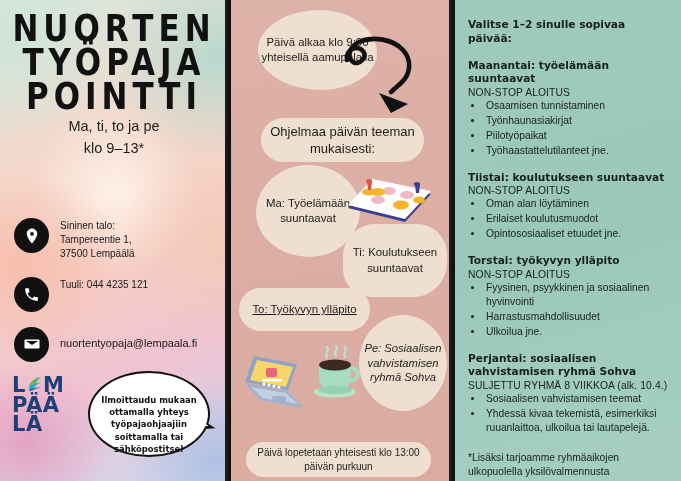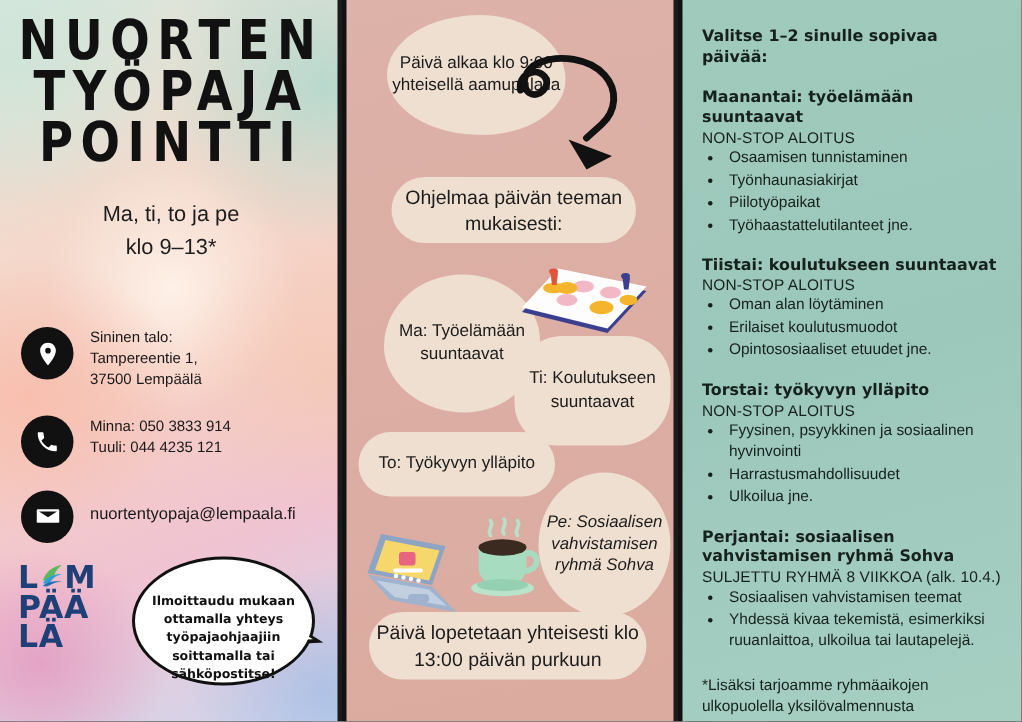--- a/index.html
+++ b/index.html
@@ -18,21 +18,21 @@
       radial-gradient(ellipse 120px 120px at 50% 40%, rgba(255,244,235,.9), rgba(255,244,235,0) 70%),
       linear-gradient(160deg,#d7e8de 0%,#f4d9cc 30%,#f6cfc4 52%,#f0c3d2 74%,#cfd8ee 100%);}
   .col-left:after{content:"";position:absolute;right:0;top:0;width:3px;height:100%;background:#1b1b1b;}
 
   .brand{position:absolute;left:0;top:10px;width:228px;text-align:center;}
   .brand-line{font-family:"DejaVu Sans",sans-serif;font-weight:700;color:#111;
     letter-spacing:5px;line-height:1;margin:0 0 3px 0;transform:scaleY(1.18);transform-origin:top center;}
   .brand-1{font-size:31px;}
   .brand-2{font-size:31px;}
   .brand-3{font-size:31px;}
-  .brand-sub{margin-top:24px;font-size:14.5px;color:#1d1d1d;line-height:1.5;}
+  .brand-sub{margin-top:7px;font-size:14.5px;color:#1d1d1d;line-height:1.5;}
 
   .contacts{position:absolute;left:14px;top:218px;width:210px;}
   .contact-row{display:flex;align-items:flex-start;margin-bottom:15px;}
   .cicon{flex:0 0 auto;width:35px;height:35px;border-radius:50%;background:#111;
     display:flex;align-items:center;justify-content:center;margin-right:11px;}
   .cicon svg{display:block;}
   .ctext{font-size:10px;color:#181818;line-height:1.42;padding-top:1px;}
   .contact-row.mail .ctext{padding-top:9px;font-size:11px;}
 
   .logo{position:absolute;left:12px;top:376px;width:66px;}
@@ -54,25 +54,25 @@
   
   .col-mid{position:absolute;left:231px;top:0;width:221px;height:481px;overflow:hidden;
     background:linear-gradient(170deg,#ddb2a8 0%,#dcaea4 45%,#dbab9f 100%);}
   .col-mid:after{content:"";position:absolute;right:0;top:0;width:3px;height:100%;background:#1b1b1b;}
   .blob{position:absolute;background:#efdfd0;display:flex;align-items:center;justify-content:center;
     text-align:center;color:#1c1c1c;}
   .blob span{display:block;line-height:1.33;}
 
   .b-start{left:27px;top:10px;width:119px;height:80px;border-radius:52% 48% 47% 53%/50% 54% 46% 50%;font-size:11.4px;}
   .b-prog{left:30px;top:118px;width:163px;height:44px;border-radius:26px;font-size:13px;}
-  .b-ma{left:25px;top:183px;width:104px;height:92px;border-radius:50% 50% 48% 52%/52% 48% 52% 48%;font-size:11.4px;}
+  .b-ma{left:25px;top:165px;width:104px;height:92px;border-radius:50% 50% 48% 52%/52% 48% 52% 48%;font-size:11.4px;}
   .b-ti{left:112px;top:224px;width:104px;height:73px;border-radius:32px 30px 34px 28px;font-size:11.4px;}
-  .b-to{left:8px;top:288px;width:131px;height:43px;border-radius:24px;font-size:11.4px;}
+  .b-to{left:8px;top:288px;width:131px;height:43px;border-radius:24px;font-size:11.4px;text-decoration:underline;}
   .b-pe{left:128px;top:315px;width:88px;height:96px;border-radius:50%;font-size:11.2px;font-style:italic;}
-  .b-end{left:15px;top:408px;width:185px;height:45px;border-radius:24px;font-size:13px;}
+  .b-end{left:15px;top:442px;width:185px;height:35px;border-radius:24px;font-size:10px;}
 
   .arrow{position:absolute;left:110px;top:28px;}
   .game{position:absolute;left:114px;top:178px;}
   .laptop{position:absolute;left:11px;top:352px;}
   .cup{position:absolute;left:78px;top:345px;}
 
   
   .col-right{position:absolute;left:455px;top:0;width:226px;height:481px;overflow:hidden;
     background:linear-gradient(165deg,#9fcabc 0%,#9cc8bb 50%,#a6cfc2 100%);
     padding:10px 13px 2px 13px;box-sizing:border-box;color:#16201c;}
@@ -115,21 +115,20 @@
         </div>
       </div>
 
       <div class="contact-row">
         <div class="cicon">
           <svg width="17" height="17" viewBox="0 0 24 24">
               <path fill="#fff" d="M6.6 10.8c1.4 2.8 3.8 5.1 6.6 6.6l2.2-2.2c.3-.3.7-.4 1-.2 1.2.4 2.4.6 3.6.6.6 0 1 .4 1 1V20c0 .6-.4 1-1 1C10.6 21 3 13.4 3 4c0-.6.4-1 1-1h3.5c.6 0 1 .4 1 1 0 1.3.2 2.5.6 3.6.1.3 0 .7-.2 1l-2.3 2.2z"></path>
             </svg>
         </div>
         <div class="ctext">
-          <div>Minna: 050 3833 914</div>
           <div>Tuuli: 044 4235 121</div>
         </div>
       </div>
 
       <div class="contact-row mail">
         <div class="cicon">
           <svg width="18" height="18" viewBox="0 0 24 24">
               <path fill="#fff" d="M3 6h18c.6 0 1 .4 1 1v10c0 .6-.4 1-1 1H3c-.6 0-1-.4-1-1V7c0-.6.4-1 1-1zm9 7.2L20 8H4l8 5.2z"></path>
             </svg>
         </div>

